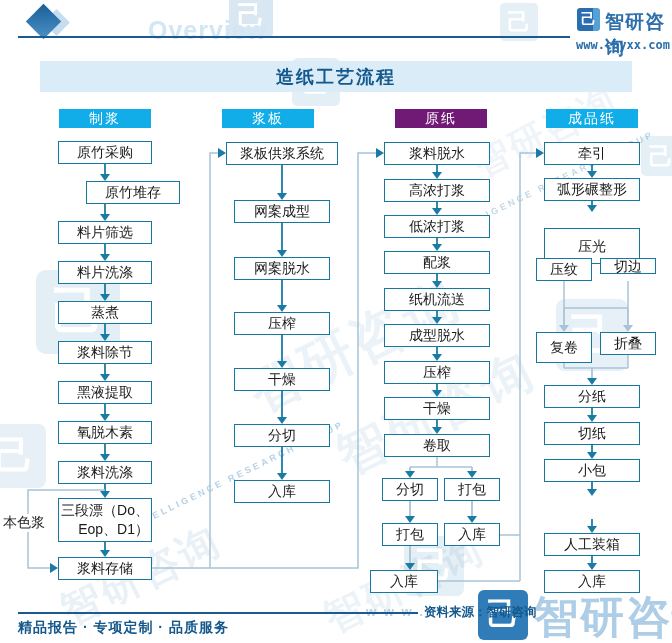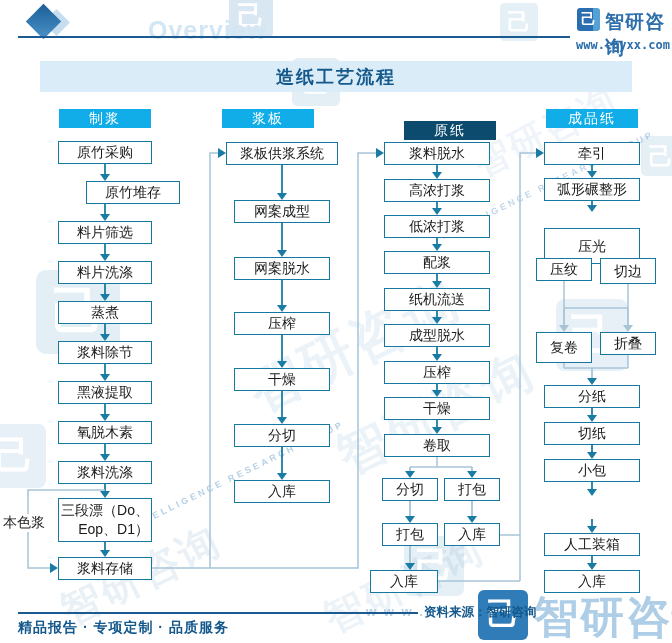--- a/index.html
+++ b/index.html
@@ -205,41 +205,41 @@
     <div class="node" style="left: 58px; top: 498px; width: 94px; height: 44px;">三段漂（Do、Eop、D1）</div>
     <div class="node" style="left: 58px; top: 557px; width: 94px; height: 23px;">浆料存储</div>
     <div class="col-header" style="left: 222px; background: rgb(16, 173, 232);">浆板</div>
     <div class="node" style="left: 226px; top: 142px; width: 112px; height: 23px;">浆板供浆系统</div>
     <div class="node" style="left: 234px; top: 200px; width: 96px; height: 23px;">网案成型</div>
     <div class="node" style="left: 234px; top: 257px; width: 96px; height: 23px;">网案脱水</div>
     <div class="node" style="left: 234px; top: 312px; width: 96px; height: 23px;">压榨</div>
     <div class="node" style="left: 234px; top: 368px; width: 96px; height: 23px;">干燥</div>
     <div class="node" style="left: 234px; top: 424px; width: 96px; height: 23px;">分切</div>
     <div class="node" style="left: 234px; top: 480px; width: 96px; height: 23px;">入库</div>
-    <div class="col-header" style="left: 404px; background: #0c4a6e; margin-top: 12px;">原纸</div>
+    <div class="col-header" style="left: 395px; background: #701a75;">原纸</div>
     <div class="node" style="left: 384px; top: 142px; width: 106px; height: 23px;">浆料脱水</div>
     <div class="node" style="left: 384px; top: 179px; width: 106px; height: 23px;">高浓打浆</div>
     <div class="node" style="left: 384px; top: 215px; width: 106px; height: 23px;">低浓打浆</div>
     <div class="node" style="left: 384px; top: 251px; width: 106px; height: 23px;">配浆</div>
     <div class="node" style="left: 384px; top: 288px; width: 106px; height: 23px;">纸机流送</div>
     <div class="node" style="left: 384px; top: 324px; width: 106px; height: 23px;">成型脱水</div>
     <div class="node" style="left: 384px; top: 361px; width: 106px; height: 23px;">压榨</div>
     <div class="node" style="left: 384px; top: 397px; width: 106px; height: 23px;">干燥</div>
     <div class="node" style="left: 384px; top: 434px; width: 106px; height: 23px;">卷取</div>
     <div class="node" style="left: 382px; top: 478px; width: 56px; height: 23px;">分切</div>
     <div class="node" style="left: 444px; top: 478px; width: 56px; height: 23px;">打包</div>
     <div class="node" style="left: 382px; top: 523px; width: 56px; height: 23px;">打包</div>
     <div class="node" style="left: 444px; top: 523px; width: 56px; height: 23px;">入库</div>
     <div class="node" style="left: 370px; top: 570px; width: 68px; height: 23px;">入库</div>
     <div class="col-header" style="left: 546px; background: rgb(16, 173, 232);">成品纸</div>
     <div class="node" style="left: 544px; top: 142px; width: 96px; height: 23px;">牵引</div>
     <div class="node" style="left: 544px; top: 178px; width: 96px; height: 23px;">弧形碾整形</div>
     <div class="node" style="left: 544px; top: 228px; width: 96px; height: 36px;">压光</div>
     <div class="node" style="left: 536px; top: 258px; width: 56px; height: 23px;">压纹</div>
-    <div class="node" style="left: 600px; top: 258px; width: 56px; height: 26px;">切边</div>
+    <div class="node" style="left: 600px; top: 258px; width: 56px; height: 16px;">切边</div>
     <div class="node" style="left: 536px; top: 332px; width: 56px; height: 31px;">复卷</div>
     <div class="node" style="left: 600px; top: 332px; width: 56px; height: 23px;">折叠</div>
     <div class="node" style="left: 544px; top: 385px; width: 96px; height: 23px;">分纸</div>
     <div class="node" style="left: 544px; top: 422px; width: 96px; height: 23px;">切纸</div>
     <div class="node" style="left: 544px; top: 459px; width: 96px; height: 23px;">小包</div>
     <div class="node" style="left: 544px; top: 533px; width: 96px; height: 23px;">人工装箱</div>
     <div class="node" style="left: 544px; top: 570px; width: 96px; height: 23px;">入库</div>
   </div>
 
 </body></html>

